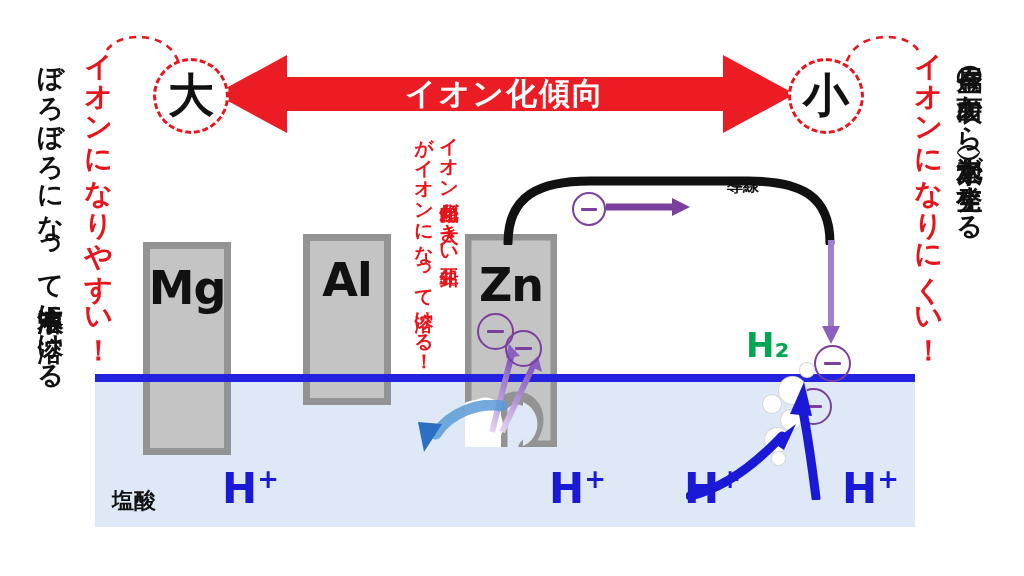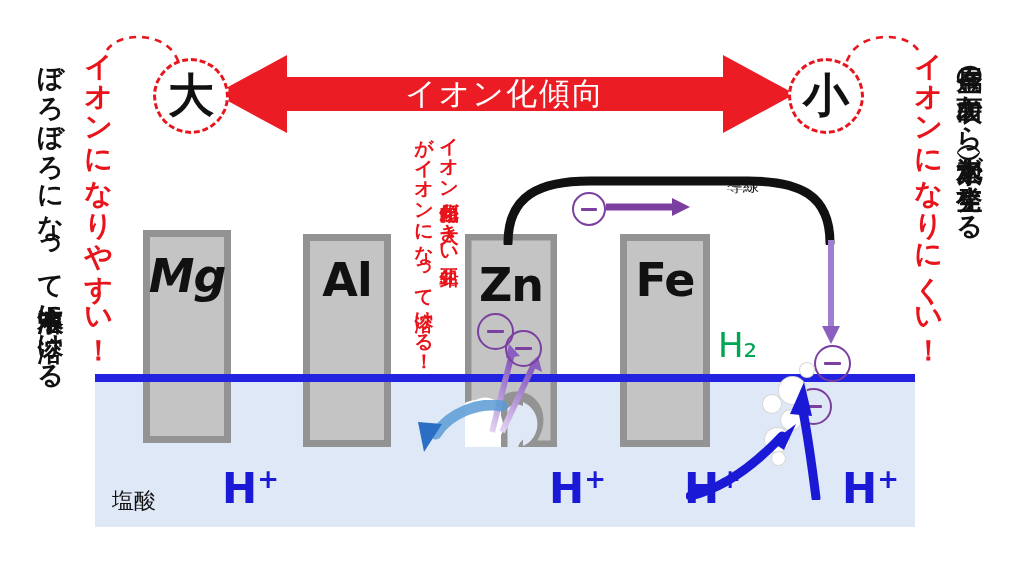--- a/index.html
+++ b/index.html
@@ -17,21 +17,21 @@
     font-weight:bold;
     line-height:1.0;
     letter-spacing:0px;
     white-space:nowrap;
   }
 
   .red{color:#e8141b;}
   .blk{color:#111111;}
   .blue{color:#1a1ad6;}
   .purple{color:#7b3fa0;}
-  .green{color:#00a651;}
+  .green{color:#00a651;margin-left:28px;}
 
   
   #arrow-band{
     left:215px;top:55px;width:580px;height:78px;
   }
   #arrow-band svg{display:block;}
 
   .circle-lbl{
     width:70px;height:70px;border-radius:50%;
     border:3px dashed #e8141b;
@@ -81,52 +81,49 @@
 
   .ion{
     font-weight:bold;
     font-family:"DejaVu Sans","Liberation Sans",sans-serif;
     white-space:nowrap;
   }
   .ion sup{font-size:.62em;vertical-align:super;}
 
   .htxt{
     font-family:"DejaVu Sans","Liberation Sans",sans-serif;
-    font-weight:normal;white-space:nowrap;
+    font-weight:bold;white-space:nowrap;
   }
 </style>
 </head>
 <body>
 
 <div id="stage">
 
   <div class="abs" id="liquid"></div>
 
-  <div class="abs electrode" style="left:143px;top:230px;width:88px;height:213px;font-style:italic;">
+  <div class="abs electrode" style="left:143px;top:242px;width:88px;height:213px;">
     <span class="el-label">Mg</span>
   </div>
 
-  <div class="abs electrode" style="left:303px;top:234px;width:88px;height:213px;">
+  <div class="abs electrode" style="left:303px;top:234px;width:88px;height:171px;">
     <span class="el-label">Al</span>
   </div>
 
   <div class="abs" style="left:465px;top:234px;width:92px;height:213px;">
     <svg width="92" height="213" viewBox="0 0 92 213">
       <path d="M0,0 H92 V213 H60 C60,213 72,200 72,186 C72,172 62,164 52,164
                C46,164 40,167 36,172 L36,213 H0 Z" fill="#c4c4c4" stroke="#939393" stroke-width="13" stroke-linejoin="round"></path>
       <path d="M36,172 C32,166 24,162 16,164 C4,167 -2,178 0,190 L0,213 H36 Z" fill="#ffffff" stroke="none"></path>
       <circle cx="12" cy="192" r="26" fill="#ffffff"></circle>
       <path d="M58,168 a24,24 0 0 1 0,44 Z" fill="#dfe8f6"></path>
     </svg>
     <span class="abs el-label" style="left:0;top:12px;width:92px;text-align:center;">Zn</span>
   </div>
 
-  <div class="abs electrode" style="left:620px;top:234px;width:90px;height:213px;">
-    <span class="el-label">Fe</span>
-  </div>
 
 
   <div class="abs" id="surface"></div>
 
   <svg class="abs" style="left:480px;top:165px;width:380px;height:80px;">
     <path d="M28,78 C28,30 60,16 110,16 L268,16 C320,16 350,30 350,78" fill="none" stroke="#111111" stroke-width="9" stroke-linecap="round"></path>
   </svg>
 
   <div class="abs eminus" style="left:572px;top:192px;width:30px;height:30px;">
       <i style="width:16px;height:3px;"></i>

